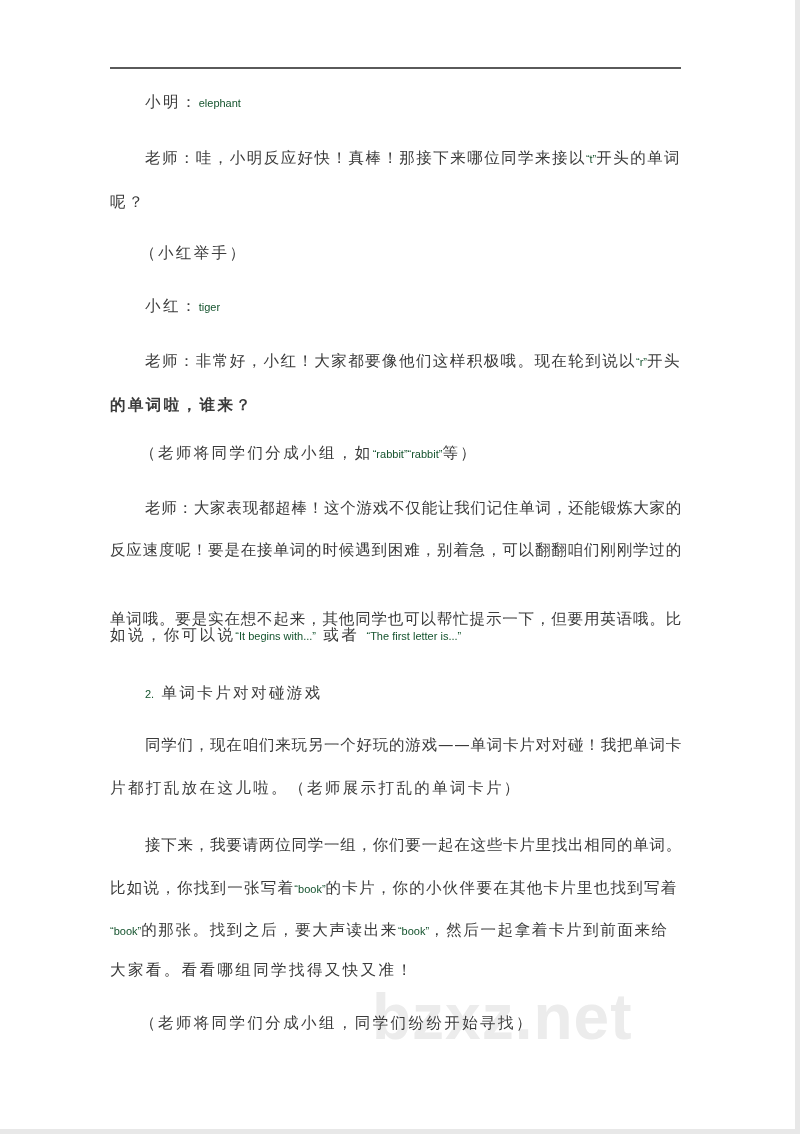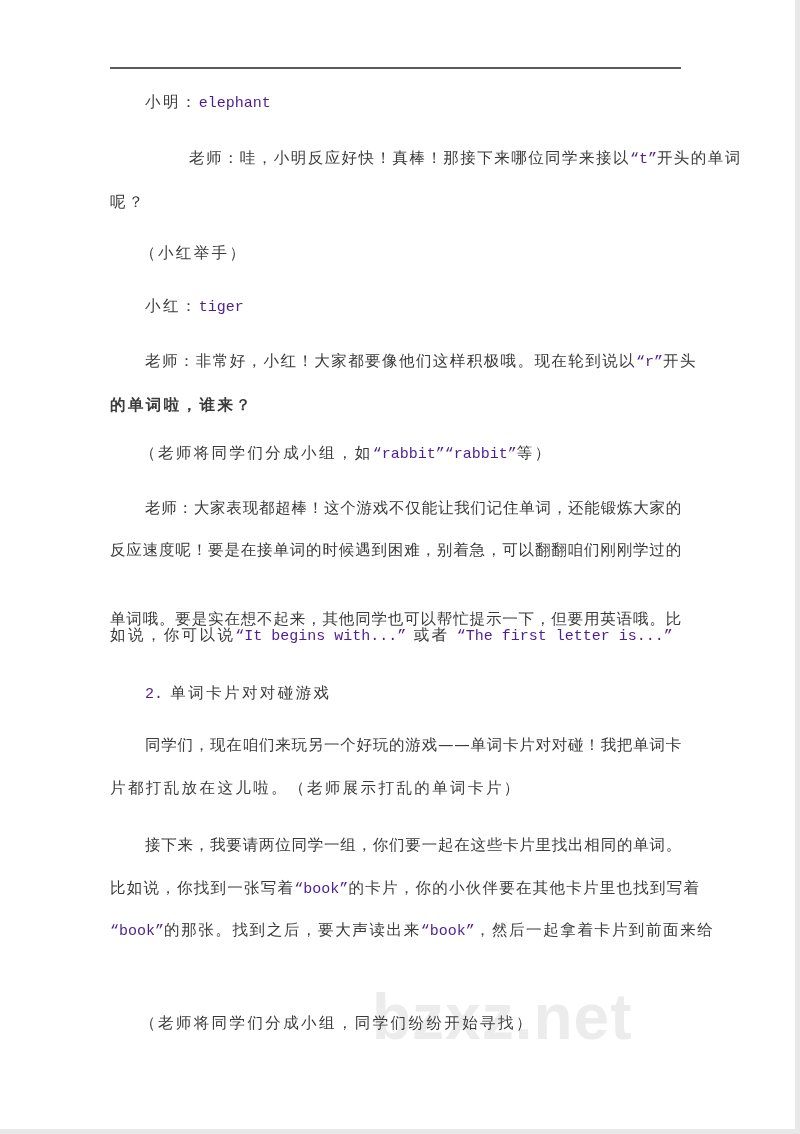--- a/index.html
+++ b/index.html
@@ -33,24 +33,24 @@
     .line {
       position: absolute;
       left: 0;
       font-size: 15.5px;
       color: #3a3a3a;
       white-space: nowrap;
       letter-spacing: 2.4px;
       line-height: 20px;
     }
     .line .en {
-      font-family: Liberation Mono, monospace;
+      font-family: Liberation Sans, sans-serif;
       letter-spacing: 0;
-      color: #4c1d95;
-      font-size: 15px;
+      color: #14532d;
+      font-size: 11px;
     }
     .watermark {
       position: absolute;
       left: 372px;
       top: 985px;
       font-family: "Liberation Sans", sans-serif;
       font-weight: bold;
       font-size: 64px;
       color: #ececec;
       letter-spacing: 1px;
@@ -60,32 +60,33 @@
     .text-layer { position: absolute; inset: 0; z-index: 1; }
   </style>
 </head>
 <body>
 
 <div class="page">
   <div class="header-rule"></div>
   <div class="watermark">bzxz.net</div>
   <div class="text-layer" id="text-layer">
       <div class="line" style="left: 145px; top: 92px;"><span>小明：</span><span class="en">elephant</span></div>
-      <div class="line" style="left: 145px; top: 148px; letter-spacing: 1.45653px; margin-left: 44px;"><span>老师：哇，小明反应好快！真棒！那接下来哪位同学来接以</span><span class="en" style="letter-spacing: 0px;">“t”</span><span>开头的单词</span></div>
+      <div class="line" style="left: 145px; top: 148px; letter-spacing: 1.45653px;"><span>老师：哇，小明反应好快！真棒！那接下来哪位同学来接以</span><span class="en" style="letter-spacing: 0px;">“t”</span><span>开头的单词</span></div>
       <div class="line" style="left: 110px; top: 192px;"><span>呢？</span></div>
       <div class="line" style="left: 140px; top: 243px;"><span>（小红举手）</span></div>
       <div class="line" style="left: 145px; top: 296px; text-align: right;"><span>小红：</span><span class="en">tiger</span></div>
       <div class="line" style="left: 145px; top: 351px; letter-spacing: 1.43171px;"><span>老师：非常好，小红！大家都要像他们这样积极哦。现在轮到说以</span><span class="en" style="letter-spacing: 0px;">“r”</span><span>开头</span></div>
       <div class="line" style="left: 110px; top: 395px; font-weight: bold;"><span>的单词啦，谁来？</span></div>
       <div class="line" style="left: 140px; top: 443px;"><span>（老师将同学们分成小组，如</span><span class="en">“rabbit”“rabbit”</span><span>等）</span></div>
       <div class="line" style="left: 145px; top: 498px; letter-spacing: 0.772633px;"><span>老师：大家表现都超棒！这个游戏不仅能让我们记住单词，还能锻炼大家的</span></div>
       <div class="line" style="left: 110px; top: 540px; letter-spacing: 0.842857px;"><span>反应速度呢！要是在接单词的时候遇到困难，别着急，可以翻翻咱们刚刚学过的</span></div>
       <div class="line" style="left: 110px; top: 583px; letter-spacing: 0.842857px; margin-top: 26px;"><span>单词哦。要是实在想不起来，其他同学也可以帮忙提示一下，但要用英语哦。比</span></div>
       <div class="line" style="left: 110px; top: 625px;"><span>如说，你可以说</span><span class="en">“It begins with...”</span><span> 或者 </span><span class="en">“The first letter is...”</span></div>
       <div class="line" style="left: 145px; top: 683px;"><span class="en">2.</span><span> 单词卡片对对碰游戏</span></div>
       <div class="line" style="left: 145px; top: 735px; letter-spacing: 0.772633px;"><span>同学们，现在咱们来玩另一个好玩的游戏——单词卡片对对碰！我把单词卡</span></div>
       <div class="line" style="left: 110px; top: 778px;"><span>片都打乱放在这儿啦。（老师展示打乱的单词卡片）</span></div>
       <div class="line" style="left: 145px; top: 835px; letter-spacing: 0.772633px;"><span>接下来，我要请两位同学一组，你们要一起在这些卡片里找出相同的单词。</span></div>
       <div class="line" style="left: 110px; top: 878px; letter-spacing: 1.25937px;"><span>比如说，你找到一张写着</span><span class="en" style="letter-spacing: 0px;">“book”</span><span>的卡片，你的小伙伴要在其他卡片里也找到写着</span></div>
       <div class="line" style="left: 110px; top: 920px; letter-spacing: 1.61532px;"><span class="en" style="letter-spacing: 0px;">“book”</span><span>的那张。找到之后，要大声读出来</span><span class="en" style="letter-spacing: 0px;">“book”</span><span>，然后一起拿着卡片到前面来给</span></div>
+      <div class="line" style="left: 110px; top: 960px;"><span>大家看。看看哪组同学找得又快又准！</span></div>
       <div class="line" style="left: 140px; top: 1013px;"><span>（老师将同学们分成小组，同学们纷纷开始寻找）</span></div>
     </div>
 </div>
 
 </body></html>

